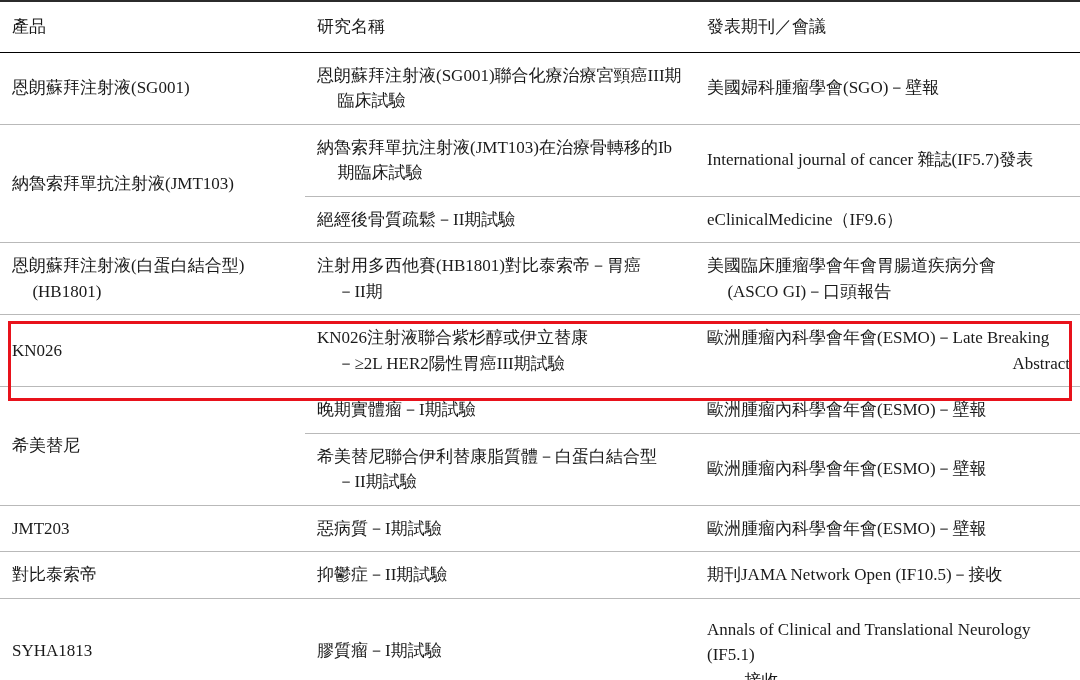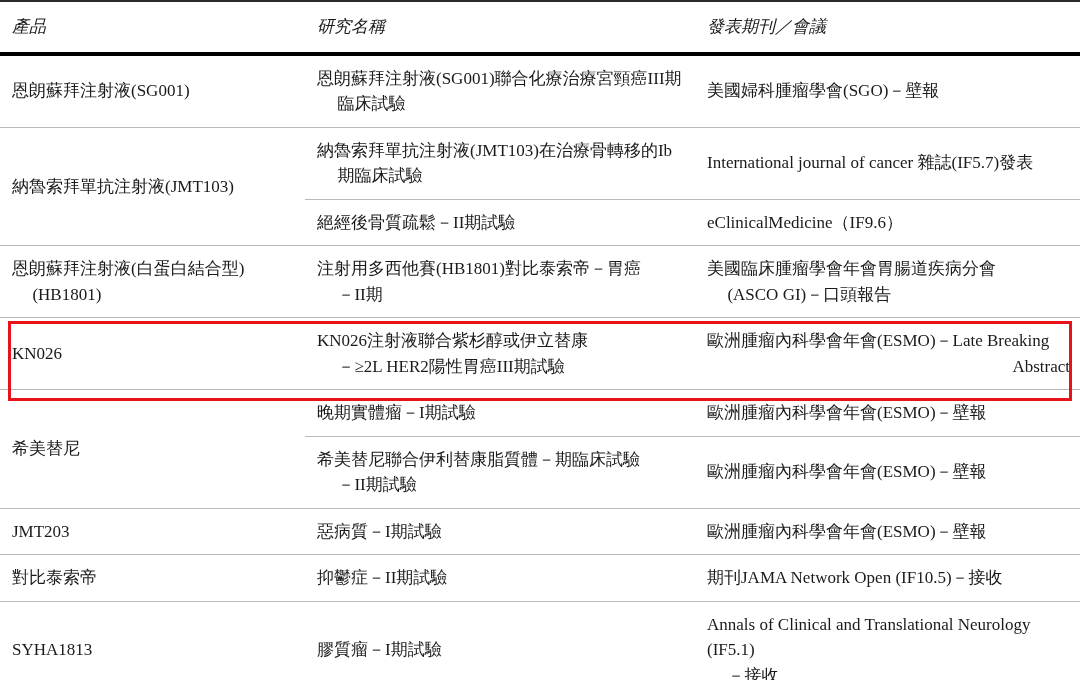--- a/index.html
+++ b/index.html
@@ -34,25 +34,24 @@
   table.research-table td {
     vertical-align: middle;
     padding: 10px 10px 10px 12px;
     line-height: 1.5;
     border-bottom: 1px solid #b9b9b9;
     text-align: left;
     font-weight: normal;
   }
   table.research-table thead th {
     border-top: 2px solid #2b2b2b;
-    border-bottom: 4px solid #000000;
+    border-bottom: 1px solid #000000;
     padding-top: 12px;
     padding-bottom: 12px;
     font-size: 17px;
-    font-style: italic;
   }
   table.research-table tbody tr:last-child td {
     border-bottom: 2px solid #2b2b2b;
   }
   .indent-hang {
     display: block;
     padding-left: 1.2em;
     text-indent: -1.2em;
   }
   .sub-line {
@@ -156,21 +155,21 @@
         <td rowspan="2">希美替尼</td>
         <td>
           <span>晚期實體瘤－I期試驗</span>
         </td>
         <td>
           <span>歐洲腫瘤內科學會年會(ESMO)－壁報</span>
         </td>
       </tr>
       <tr>
         <td>
-          <span class="indent-hang">希美替尼聯合伊利替康脂質體－期臨床試驗</span>
+          <span class="indent-hang">希美替尼聯合伊利替康脂質體－白蛋白結合型</span>
           <span class="sub-line">－II期試驗</span>
         </td>
         <td>
           <span>歐洲腫瘤內科學會年會(ESMO)－壁報</span>
         </td>
       </tr>
 
       <tr>
         <td>JMT203</td>
         <td>
@@ -190,21 +189,21 @@
           <span>期刊JAMA Network Open (IF10.5)－接收</span>
         </td>
       </tr>
 
       <tr>
         <td>SYHA1813</td>
         <td>
           <span>膠質瘤－I期試驗</span>
         </td>
         <td>
-          <span class="latin" style="display:block;">Annals of Clinical and Translational Neurology (IF5.1)</span>
+          <span class="latin" style="display:block;margin-top:8px;">Annals of Clinical and Translational Neurology (IF5.1)</span>
           <span class="sub-line">－接收</span>
         </td>
       </tr>
 
     </tbody>
   </table>
 
   <div class="highlight-box"></div>
 </div>
 

